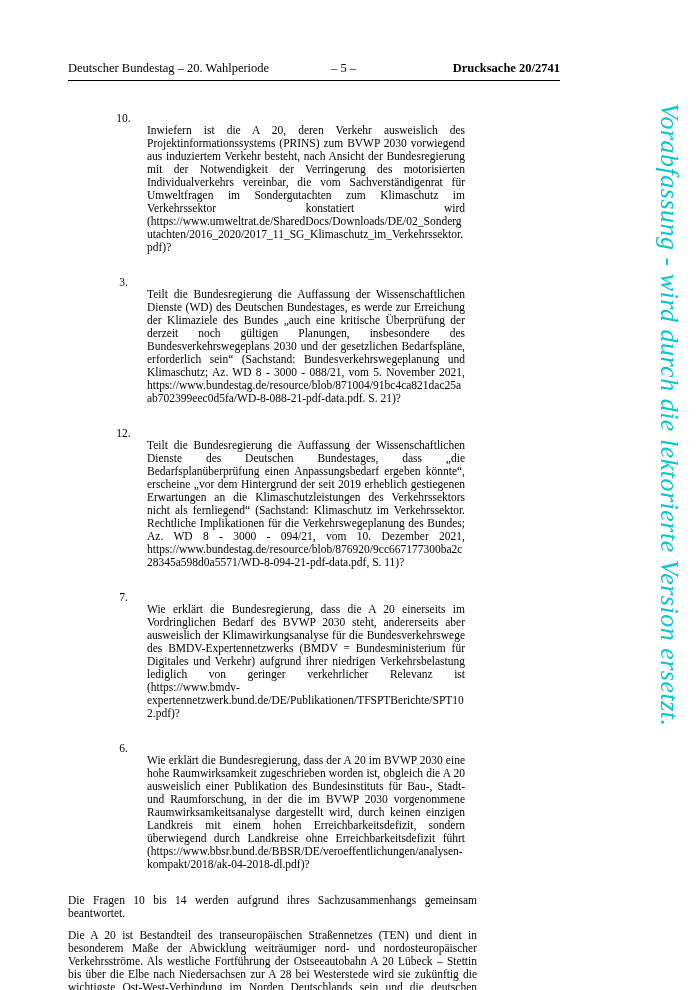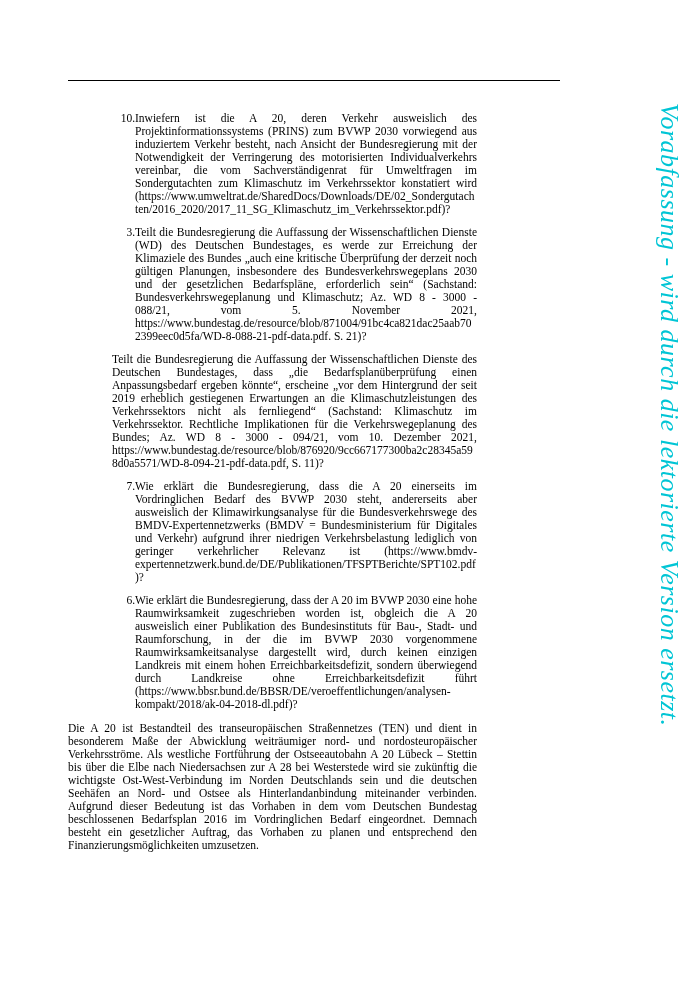--- a/index.html
+++ b/index.html
@@ -41,25 +41,25 @@
     line-height: 13px;
     text-align: justify;
   }
   .question {
     display: flex;
     margin: 0 0 10px 44px;
   }
   .q-num {
     flex: none;
     width: 23px;
-    text-align: right;
+    text-align: center;
   }
   .q-text {
     flex: 1;
-    margin: 0;
+    margin: 12px;
     text-align: justify;
     overflow-wrap: anywhere;
     hyphens: auto;
   }
   .para {
     margin: 11px 0 0 0;
     text-align: justify;
     overflow-wrap: anywhere;
     hyphens: auto;
   }
@@ -78,47 +78,54 @@
     white-space: nowrap;
   }
 </style>
 </head>
 <body>
 
 <div class="page">
 
   <div class="watermark" style="color: rgb(0, 197, 213);">Vorabfassung - wird durch die lektorierte Version ersetzt.</div>
 
+  <header class="header">
+    <span class="h-left">Deutscher Bundestag – 20. Wahlperiode</span>
+    <span class="h-center">– 5 –</span>
+    <span class="h-right"><span>Drucksache</span>&nbsp;<span>20/2741</span></span>
+  </header>
 
   <div class="rule"></div>
 
   <main class="content">
 
     <div class="question">
       <span class="q-num">10.</span>
       <p class="q-text">Inwiefern ist die A 20, deren Verkehr ausweislich des Projektinformationssystems (PRINS) zum BVWP 2030 vorwiegend aus induziertem Verkehr besteht, nach Ansicht der Bundesregierung mit der Notwendigkeit der Verringerung des motorisierten Individualverkehrs vereinbar, die vom Sachverständigenrat für Umweltfragen im Sondergutachten zum Klimaschutz im Verkehrssektor konstatiert wird (https://www.umweltrat.de/SharedDocs/Downloads/DE/02_Sondergutachten/2016_2020/2017_11_SG_Klimaschutz_im_Verkehrssektor.pdf)?</p>
     </div>
 
     <div class="question">
       <span class="q-num">3.</span>
       <p class="q-text">Teilt die Bundesregierung die Auffassung der Wissenschaftlichen Dienste (WD) des Deutschen Bundestages, es werde zur Erreichung der Klimaziele des Bundes „auch eine kritische Überprüfung der derzeit noch gültigen Planungen, insbesondere des Bundesverkehrswegeplans 2030 und der gesetzlichen Bedarfspläne, erforderlich sein“ (Sachstand: Bundesverkehrswegeplanung und Klimaschutz; Az. WD 8 - 3000 - 088/21, vom 5. November 2021, https://www.bundestag.de/resource/blob/871004/91bc4ca821dac25aab702399eec0d5fa/WD-8-088-21-pdf-data.pdf. S. 21)?</p>
     </div>
 
     <div class="question">
+      <span class="q-num">12.</span>
       <p class="q-text">Teilt die Bundesregierung die Auffassung der Wissenschaftlichen Dienste des Deutschen Bundestages, dass „die Bedarfsplanüberprüfung einen Anpassungsbedarf ergeben könnte“, erscheine „vor dem Hintergrund der seit 2019 erheblich gestiegenen Erwartungen an die Klimaschutzleistungen des Verkehrssektors nicht als fernliegend“ (Sachstand: Klimaschutz im Verkehrssektor. Rechtliche Implikationen für die Verkehrswegeplanung des Bundes; Az. WD 8 - 3000 - 094/21, vom 10. Dezember 2021, https://www.bundestag.de/resource/blob/876920/9cc667177300ba2c28345a598d0a5571/WD-8-094-21-pdf-data.pdf, S. 11)?</p>
     </div>
 
     <div class="question">
       <span class="q-num">7.</span>
       <p class="q-text">Wie erklärt die Bundesregierung, dass die A 20 einerseits im Vordringlichen Bedarf des BVWP 2030 steht, andererseits aber ausweislich der Klimawirkungsanalyse für die Bundesverkehrswege des BMDV-Expertennetzwerks (BMDV = Bundesministerium für Digitales und Verkehr) aufgrund ihrer niedrigen Verkehrsbelastung lediglich von geringer verkehrlicher Relevanz ist (https://www.bmdv-expertennetzwerk.bund.de/DE/Publikationen/TFSPTBerichte/SPT102.pdf)?</p>
     </div>
 
     <div class="question">
       <span class="q-num">6.</span>
       <p class="q-text">Wie erklärt die Bundesregierung, dass der A 20 im BVWP 2030 eine hohe Raumwirksamkeit zugeschrieben worden ist, obgleich die A 20 ausweislich einer Publikation des Bundesinstituts für Bau-, Stadt- und Raumforschung, in der die im BVWP 2030 vorgenommene Raumwirksamkeitsanalyse dargestellt wird, durch keinen einzigen Landkreis mit einem hohen Erreichbarkeitsdefizit, sondern überwiegend durch Landkreise ohne Erreichbarkeitsdefizit führt (https://www.bbsr.bund.de/BBSR/DE/veroeffentlichungen/analysen-kompakt/2018/ak-04-2018-dl.pdf)?</p>
     </div>
 
+    <p class="para">Die Fragen 10 bis 14 werden aufgrund ihres Sachzusammenhangs gemeinsam beantwortet.</p>
 
     <p class="para">Die A 20 ist Bestandteil des transeuropäischen Straßennetzes (TEN) und dient in besonderem Maße der Abwicklung weiträumiger nord- und nordosteuropäischer Verkehrsströme. Als westliche Fortführung der Ostseeautobahn A 20 Lübeck – Stettin bis über die Elbe nach Niedersachsen zur A 28 bei Westerstede wird sie zukünftig die wichtigste Ost-West-Verbindung im Norden Deutschlands sein und die deutschen Seehäfen an Nord- und Ostsee als Hinterlandanbindung miteinander verbinden. Aufgrund dieser Bedeutung ist das Vorhaben in dem vom Deutschen Bundestag beschlossenen Bedarfsplan 2016 im Vordringlichen Bedarf eingeordnet. Demnach besteht ein gesetzlicher Auftrag, das Vorhaben zu planen und entsprechend den Finanzierungsmöglichkeiten umzusetzen.</p>
 
   </main>
 
 </div>
 
 </body></html>

